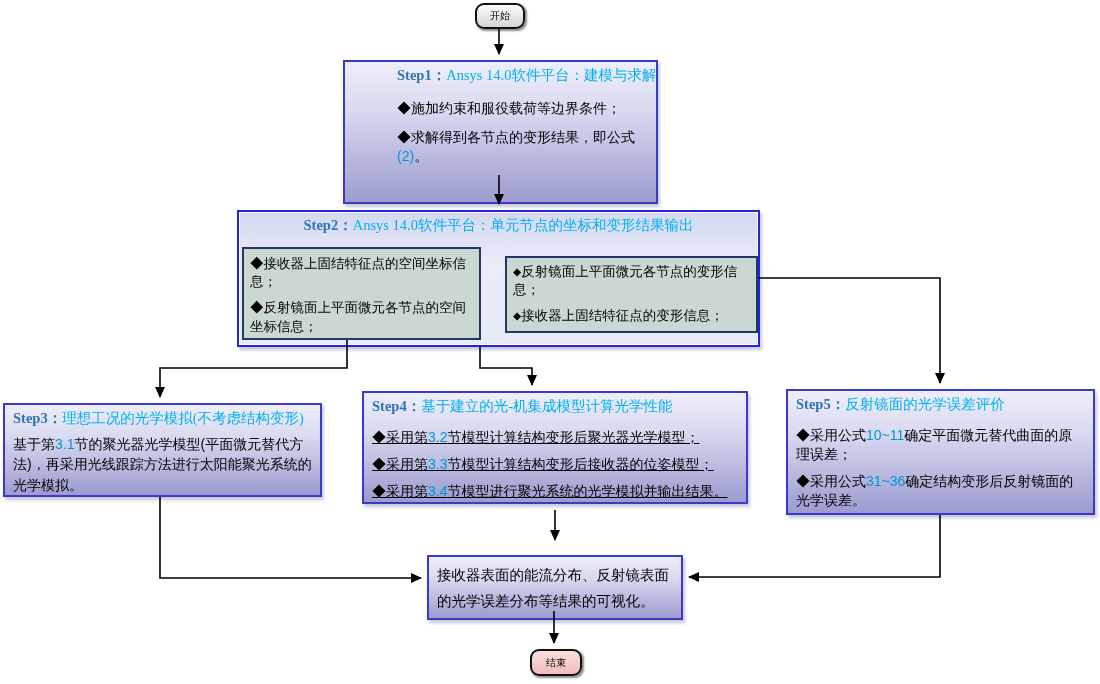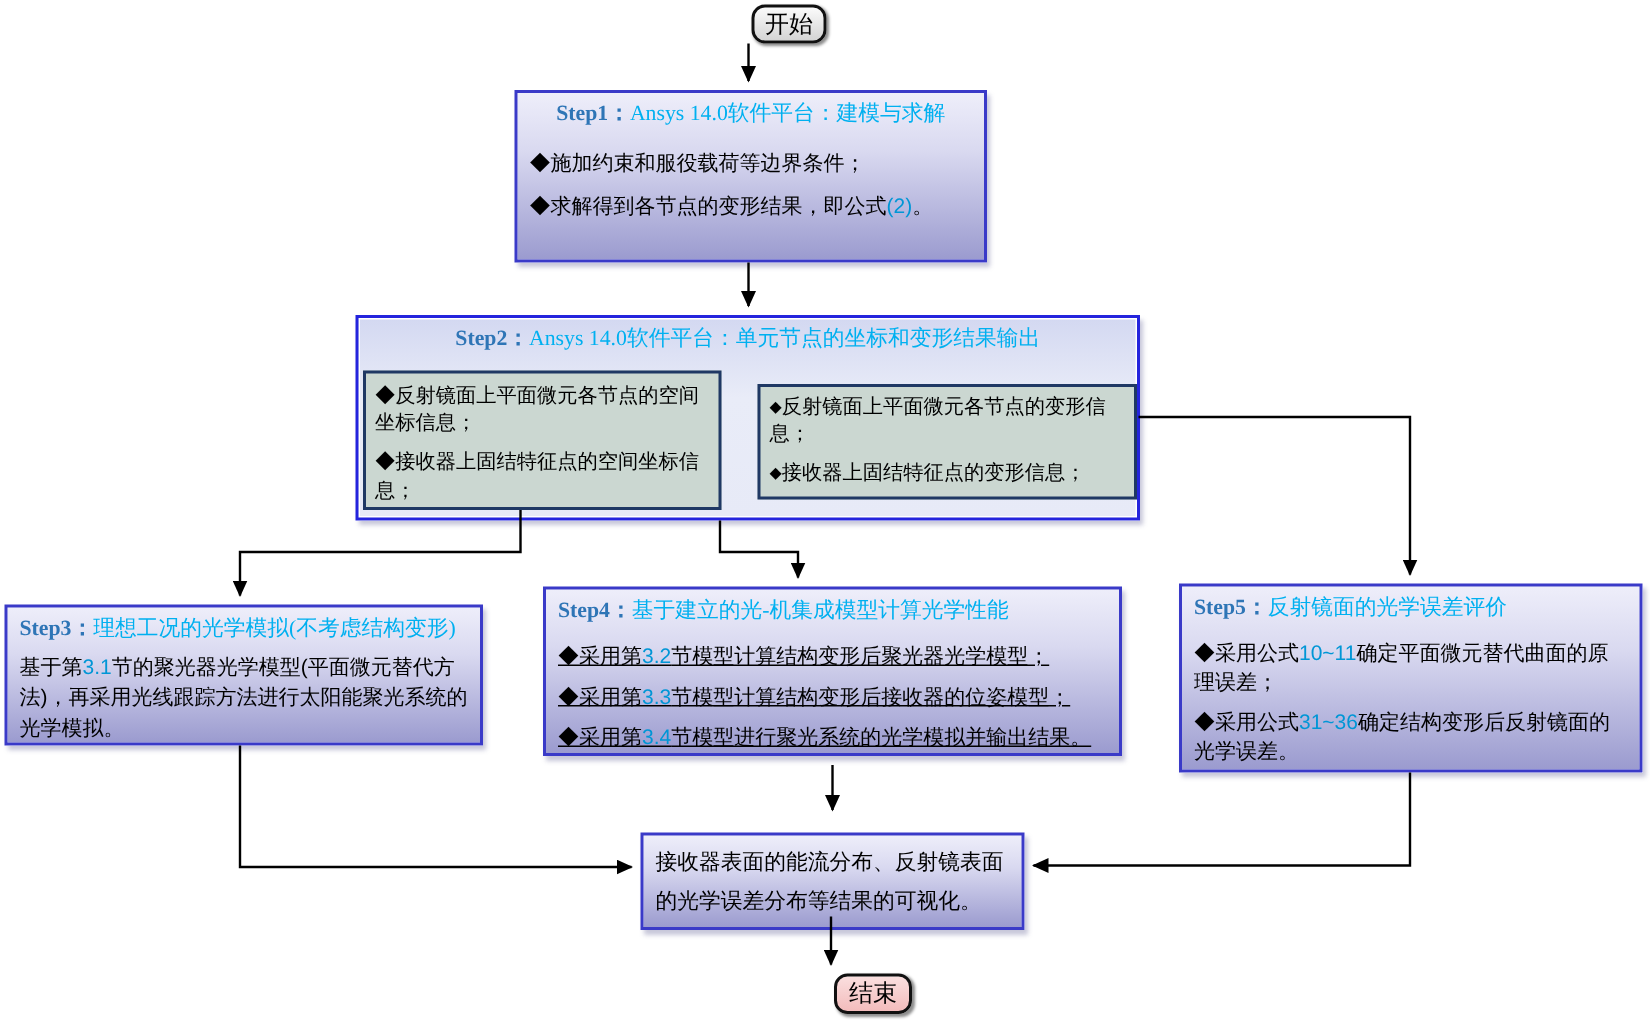--- a/index.html
+++ b/index.html
@@ -11,21 +11,21 @@
   svg.edges polyline { fill:none; stroke:#000000; stroke-width:1.6; }
 
   
   .gbox {
     position:absolute; box-sizing:border-box; z-index:2;
     border:2px solid #3a3ac8;
     background:linear-gradient(to bottom,#eeeefa 0%,#d9d9f0 35%,#9b9bcf 100%);
     box-shadow:2px 3px 3px rgba(130,130,170,.45);
     overflow:hidden;
   }
-  #step1 { left:343px; top:60px;  width:315px; height:115px; }
+  #step1 { left:343px; top:60px;  width:315px; height:144px;padding-left:44px; }
   #step3 { left:3px;   top:403px; width:319px; height:94px;  }
   #step4 { left:362px; top:391px; width:386px; height:113px; }
   #step5 { left:786px; top:389px; width:309px; height:126px; }
   #output{ left:427px; top:555px; width:256px; height:65px;  }
 
   #step2 {
     position:absolute; box-sizing:border-box; z-index:2;
     left:237px; top:210px; width:523px; height:137px;
     border:2px solid #2424dd;
     background:linear-gradient(to bottom,#d3d8f1 0%,#e9ecf8 40%,#e7eaf7 100%);
@@ -53,23 +53,22 @@
   .s3body { padding:4px 8px 0; font-size:14px; }
   .s3body .rich-line { line-height:1.45; }
   .subbox .rich-line { margin:2px 0 8px; }
   .hl { color:#0096d6; }
 
   
   .term {
     position:absolute; box-sizing:border-box; z-index:2;
     border:2px solid #111111; border-radius:9px;
     display:flex; align-items:center; justify-content:center;
-    font-size:16px; color:#000;
+    font-size:10px; color:#000;
     box-shadow:1.5px 1.5px 2px rgba(0,0,0,.45);
-    margin-left:26px;
   }
   #start { left:475px; top:3px;   width:50px; height:26px;
            background:linear-gradient(to bottom,#fbfbfb,#d4d4d4); }
   #end   { left:530px; top:649px; width:52px; height:27px;
            background:linear-gradient(to bottom,#fadfdf,#f3bcbc); }
 
   
   #output .outtext { padding:5px 8px 0; font-size:14.5px; line-height:26px; color:#000; }
 </style>
 </head>
@@ -85,22 +84,22 @@
     <div class="title center"><span class="pfx">Step1：</span><span class="tmain">Ansys 14.0软件平台：建模与求解</span></div>
     <div class="items s1">
         <div class="rich-line"><span>◆施加约束和服役载荷等边界条件；</span></div>
         <div class="rich-line"><span>◆求解得到各节点的变形结果，即公式</span><span class="hl">(2)</span><span>。</span></div>
       </div>
   </div>
 
   <div id="step2">
     <div class="title center"><span class="pfx">Step2：</span><span class="tmain">Ansys 14.0软件平台：单元节点的坐标和变形结果输出</span></div>
     <div class="subbox" id="step2-left">
+        <div class="rich-line"><span>◆接收器上固结特征点的空间坐标信息；</span></div>
         <div class="rich-line"><span>◆反射镜面上平面微元各节点的空间坐标信息；</span></div>
-        <div class="rich-line"><span>◆接收器上固结特征点的空间坐标信息；</span></div>
       </div>
     <div class="subbox" id="step2-right">
         <div class="rich-line"><span>◆反射镜面上平面微元各节点的变形信息；</span></div>
         <div class="rich-line"><span>◆接收器上固结特征点的变形信息；</span></div>
       </div>
   </div>
 
   <div class="gbox" id="step3">
     <div class="title"><span class="pfx">Step3：</span><span class="tmain">理想工况的光学模拟(不考虑结构变形)</span></div>
     <div class="s3body">

